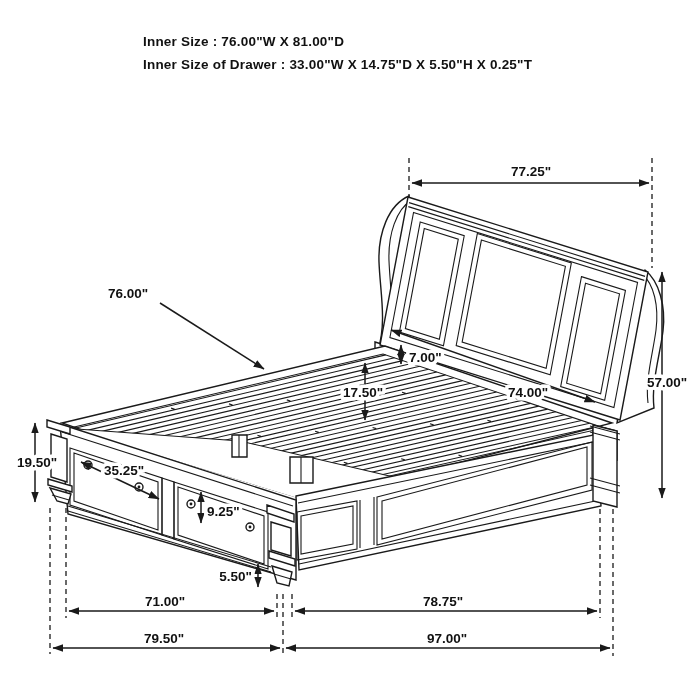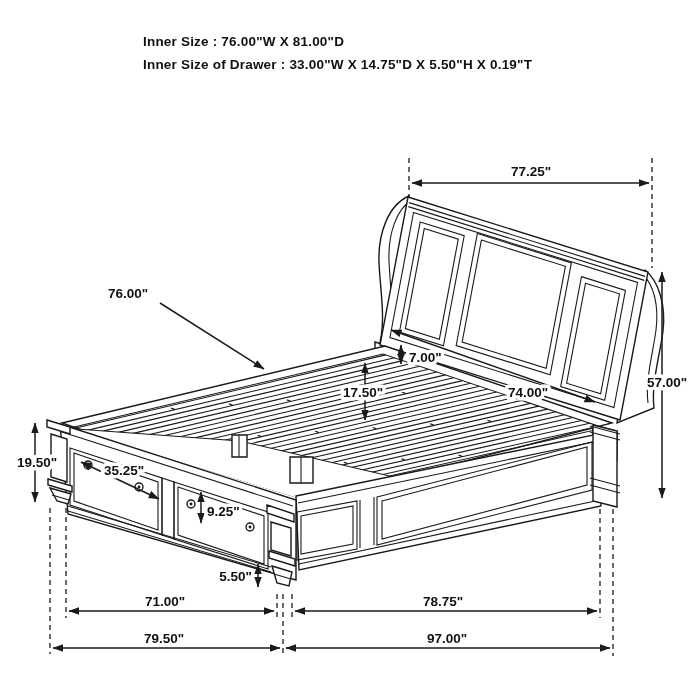--- a/index.html
+++ b/index.html
@@ -16,21 +16,21 @@
   text.dlab{font-family:"Liberation Sans",sans-serif;font-size:13.5px;font-weight:bold;
             fill:#111;stroke:#fff;stroke-width:7px;paint-order:stroke;
             stroke-linejoin:round;text-anchor:middle;}
 </style>
 </head>
 <body>
 
 <div class="stage">
   <div class="hdr">
     <div>Inner Size : 76.00"W X 81.00"D</div>
-    <div>Inner Size of Drawer : 33.00"W X 14.75"D X 5.50"H X 0.19"T</div>
+    <div>Inner Size of Drawer : 33.00"W X 14.75"D X 5.50"H X 0.25"T</div>
   </div>
 
   <svg width="700" height="700" viewBox="0 0 700 700">
     <defs>
       <marker id="ah" viewBox="0 0 10 7" refX="9.5" refY="3.5" markerWidth="11" markerHeight="8" orient="auto-start-reverse" markerUnits="userSpaceOnUse">
         <path d="M0,0 L10,3.5 L0,7 Z" fill="#1a1a1a"></path>
       </marker>
     </defs>
 
     <g>

